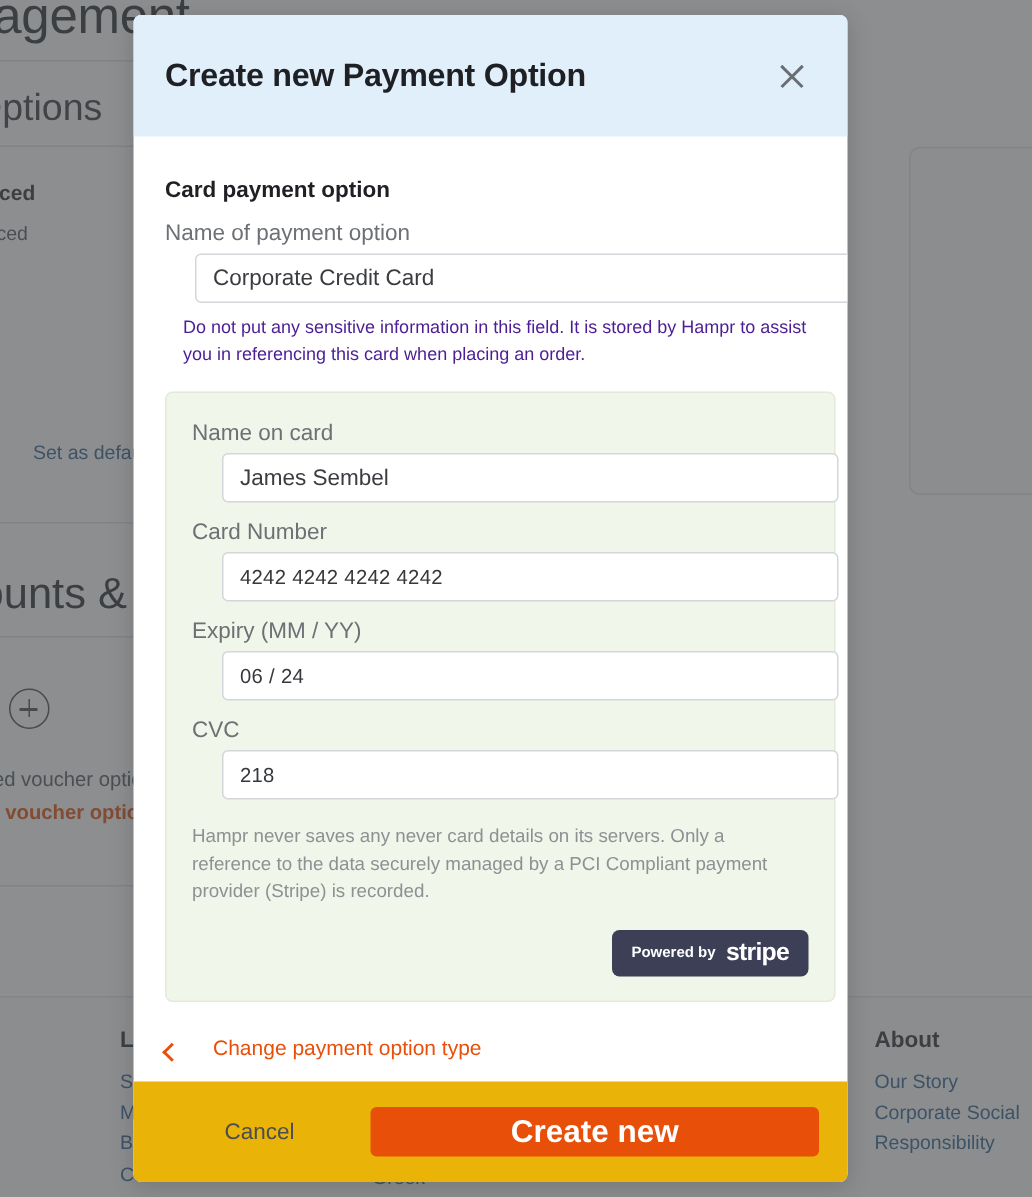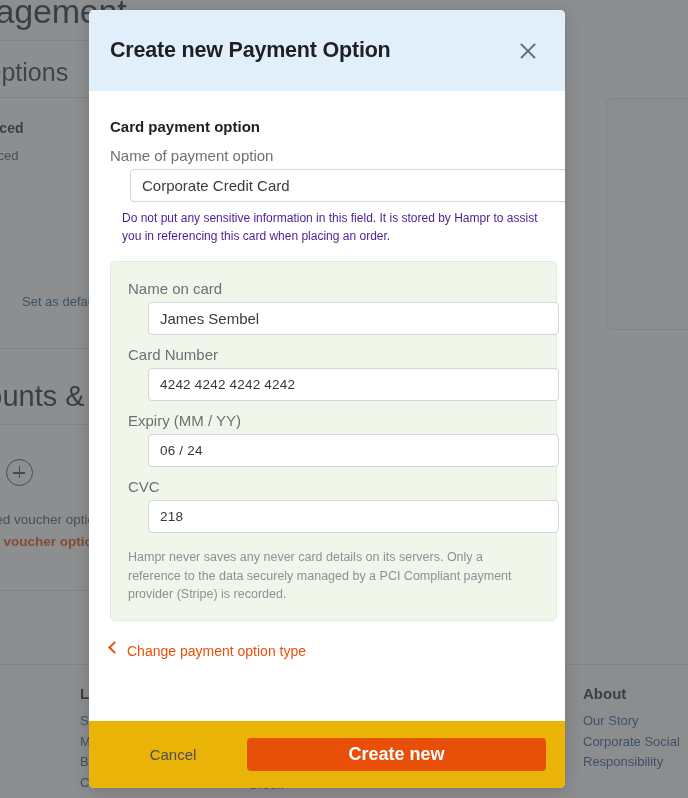--- a/index.html
+++ b/index.html
@@ -316,22 +316,22 @@
   .stripe-word {
     color: #ffffff;
     font-size: 16.5px;
     font-weight: bold;
     letter-spacing: -0.5px;
   }
 
   .change-type-row {
     margin-top: 22px;
     display: flex;
-    align-items: flex-start;
-    gap: 8px;
+    align-items: flex-end;
+    gap: 23px;
     cursor: pointer;
     width: fit-content;
   }
 
   .chev-left {
     width: 9px;
     height: 9px;
     border-left: 2.2px solid #e8500a;
     border-bottom: 2.2px solid #e8500a;
     transform: rotate(45deg);
@@ -360,21 +360,21 @@
     cursor: pointer;
   }
 
   .create-btn {
     flex: 1;
     height: 33px;
     background: #e8500a;
     border: none;
     border-radius: 4px;
     color: #ffffff;
-    font-size: 18px;
+    font-size: 21px;
     font-weight: bold;
     font-family: "Liberation Sans", sans-serif;
     cursor: pointer;
     margin-left: 9px;
   }
 </style>
 </head>
 <body>
 
 <div id="bg-page">
@@ -462,20 +462,26 @@
         <div class="text-input mono-input">06 / 24</div>
       </div>
 
       <div class="card-field-group">
         <div class="field-label">CVC</div>
         <div class="text-input mono-input">218</div>
       </div>
 
       <div class="disclaimer">Hampr never saves any never card details on its servers. Only a reference to the data securely managed by a PCI Compliant payment provider (Stripe) is recorded.</div>
 
+      <div class="stripe-row">
+        <div class="stripe-badge">
+          <span class="stripe-powered">Powered by</span>
+          <span class="stripe-word">stripe</span>
+        </div>
+      </div>
     </div>
 
     <div class="change-type-row">
       <span class="chev-left"></span>
       <span class="change-type-label">Change payment option type</span>
     </div>
 
   </div>
 
   <div class="modal-footer">

